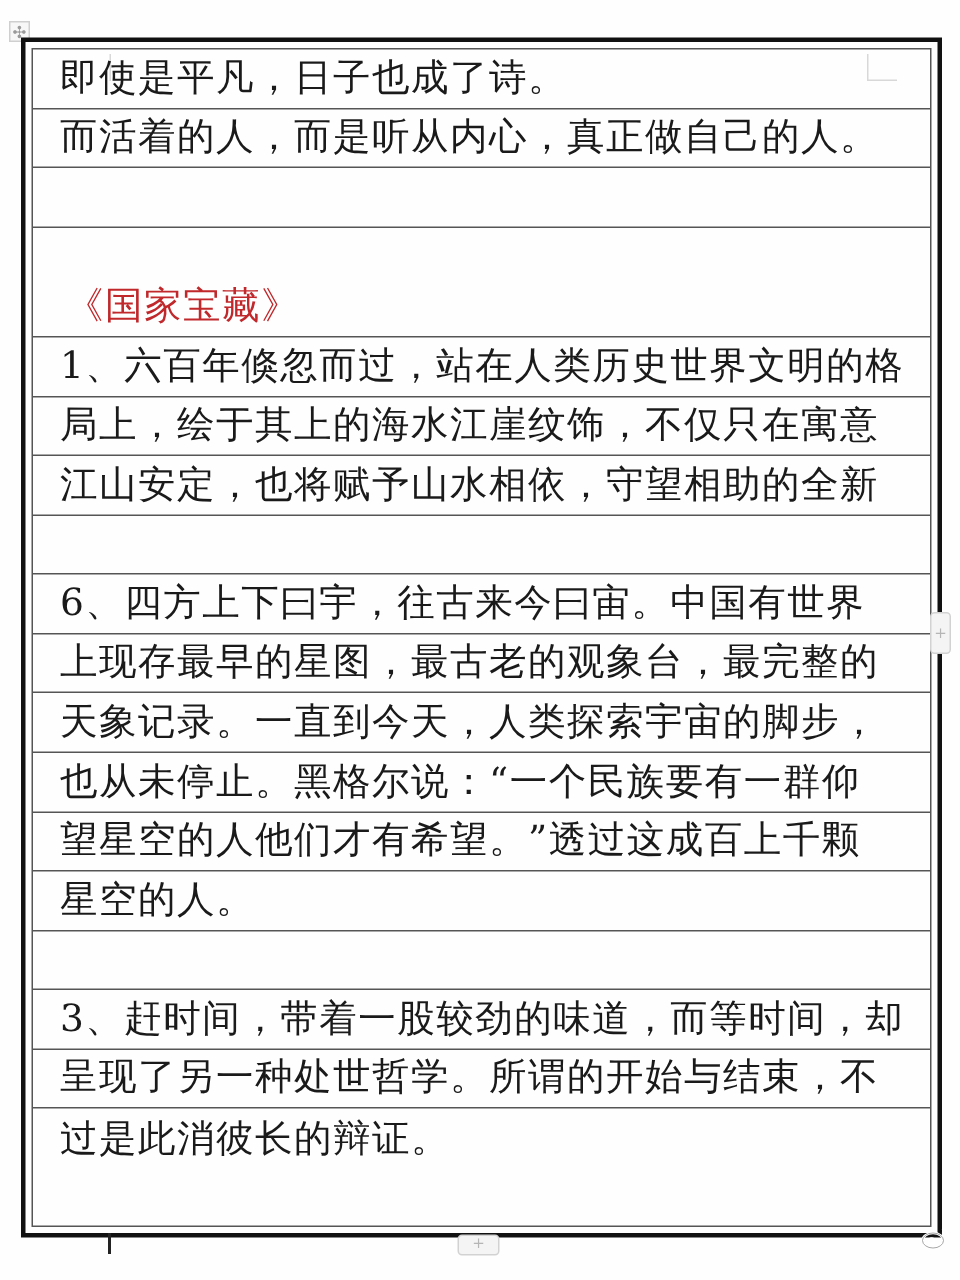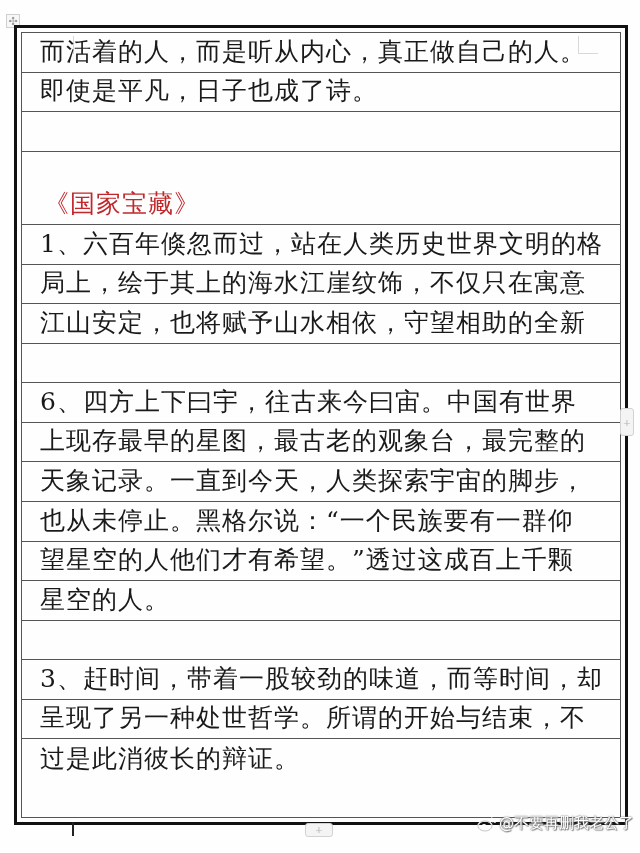--- a/index.html
+++ b/index.html
@@ -40,22 +40,22 @@
 <div class="page">
 
   <div class="move-handle">✣</div>
 
   <div class="guide-left"></div>
   <div class="guide-right"></div>
   <div class="guide-right-h"></div>
 
   <div class="table-outer">
     <div class="table-inner">
+      <div class="row">即使是平凡，日子也成了诗。</div>
       <div class="row">而活着的人，而是听从内心，真正做自己的人。</div>
-      <div class="row">即使是平凡，日子也成了诗。</div>
       <div class="row"></div>
       <div class="row title">《国家宝藏》</div>
       <div class="row">1、六百年倏忽而过，站在人类历史世界文明的格</div>
       <div class="row">局上，绘于其上的海水江崖纹饰，不仅只在寓意</div>
       <div class="row">江山安定，也将赋予山水相依，守望相助的全新</div>
       <div class="row"></div>
       <div class="row">6、四方上下曰宇，往古来今曰宙。中国有世界</div>
       <div class="row">上现存最早的星图，最古老的观象台，最完整的</div>
       <div class="row">天象记录。一直到今天，人类探索宇宙的脚步，</div>
       <div class="row">也从未停止。黑格尔说：“一个民族要有一群仰</div>
@@ -73,15 +73,14 @@
   <div class="col-marker"></div>
 
   <div class="watermark">
     <svg class="weibo-icon" viewBox="0 0 20 16">
       <ellipse cx="8" cy="10" rx="7" ry="5" fill="none" stroke="#fff" stroke-width="1.6"></ellipse>
       <ellipse cx="8" cy="10" rx="7" ry="5" fill="none" stroke="#888" stroke-width="0.5"></ellipse>
       <circle cx="7" cy="10.5" r="2" fill="none" stroke="#fff" stroke-width="1.2"></circle>
       <path d="M14 2 A5 5 0 0 1 18 7" fill="none" stroke="#fff" stroke-width="1.4"></path>
       <path d="M14 4.5 A2.5 2.5 0 0 1 16 6.5" fill="none" stroke="#fff" stroke-width="1.2"></path>
     </svg>
-    <span>@不要再删我老公了</span>
   </div>
 </div>
 
 </body></html>

